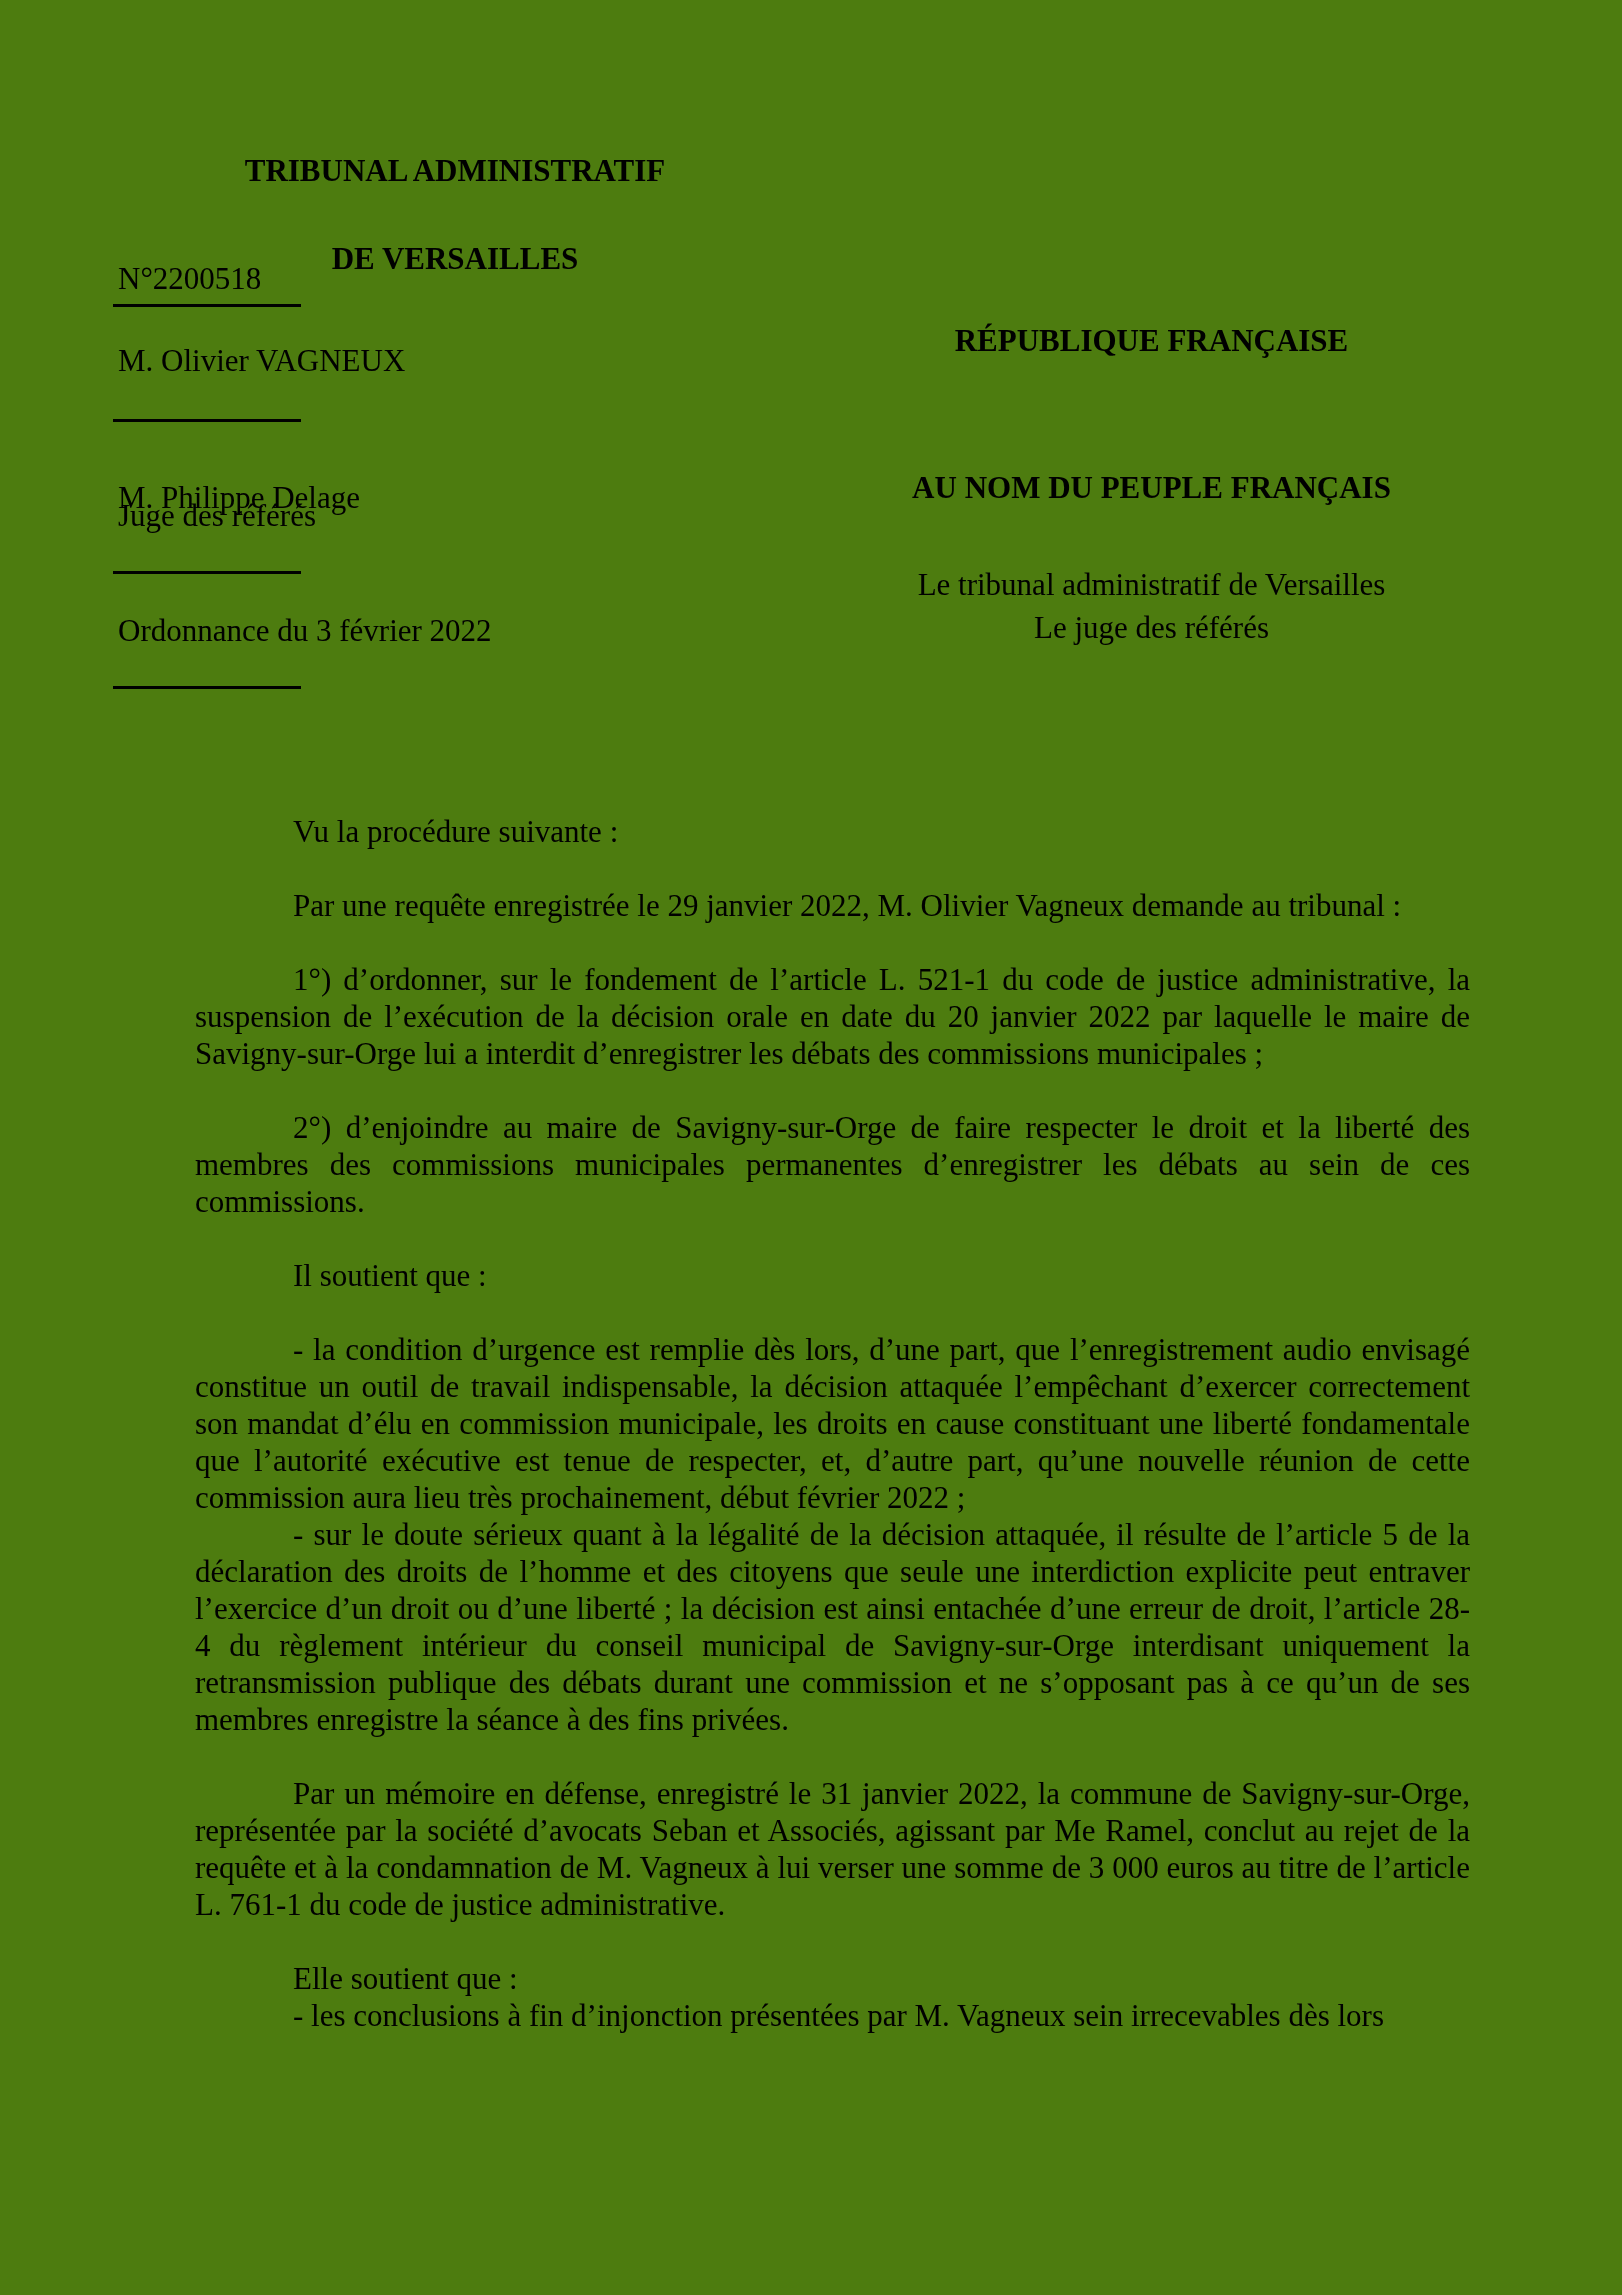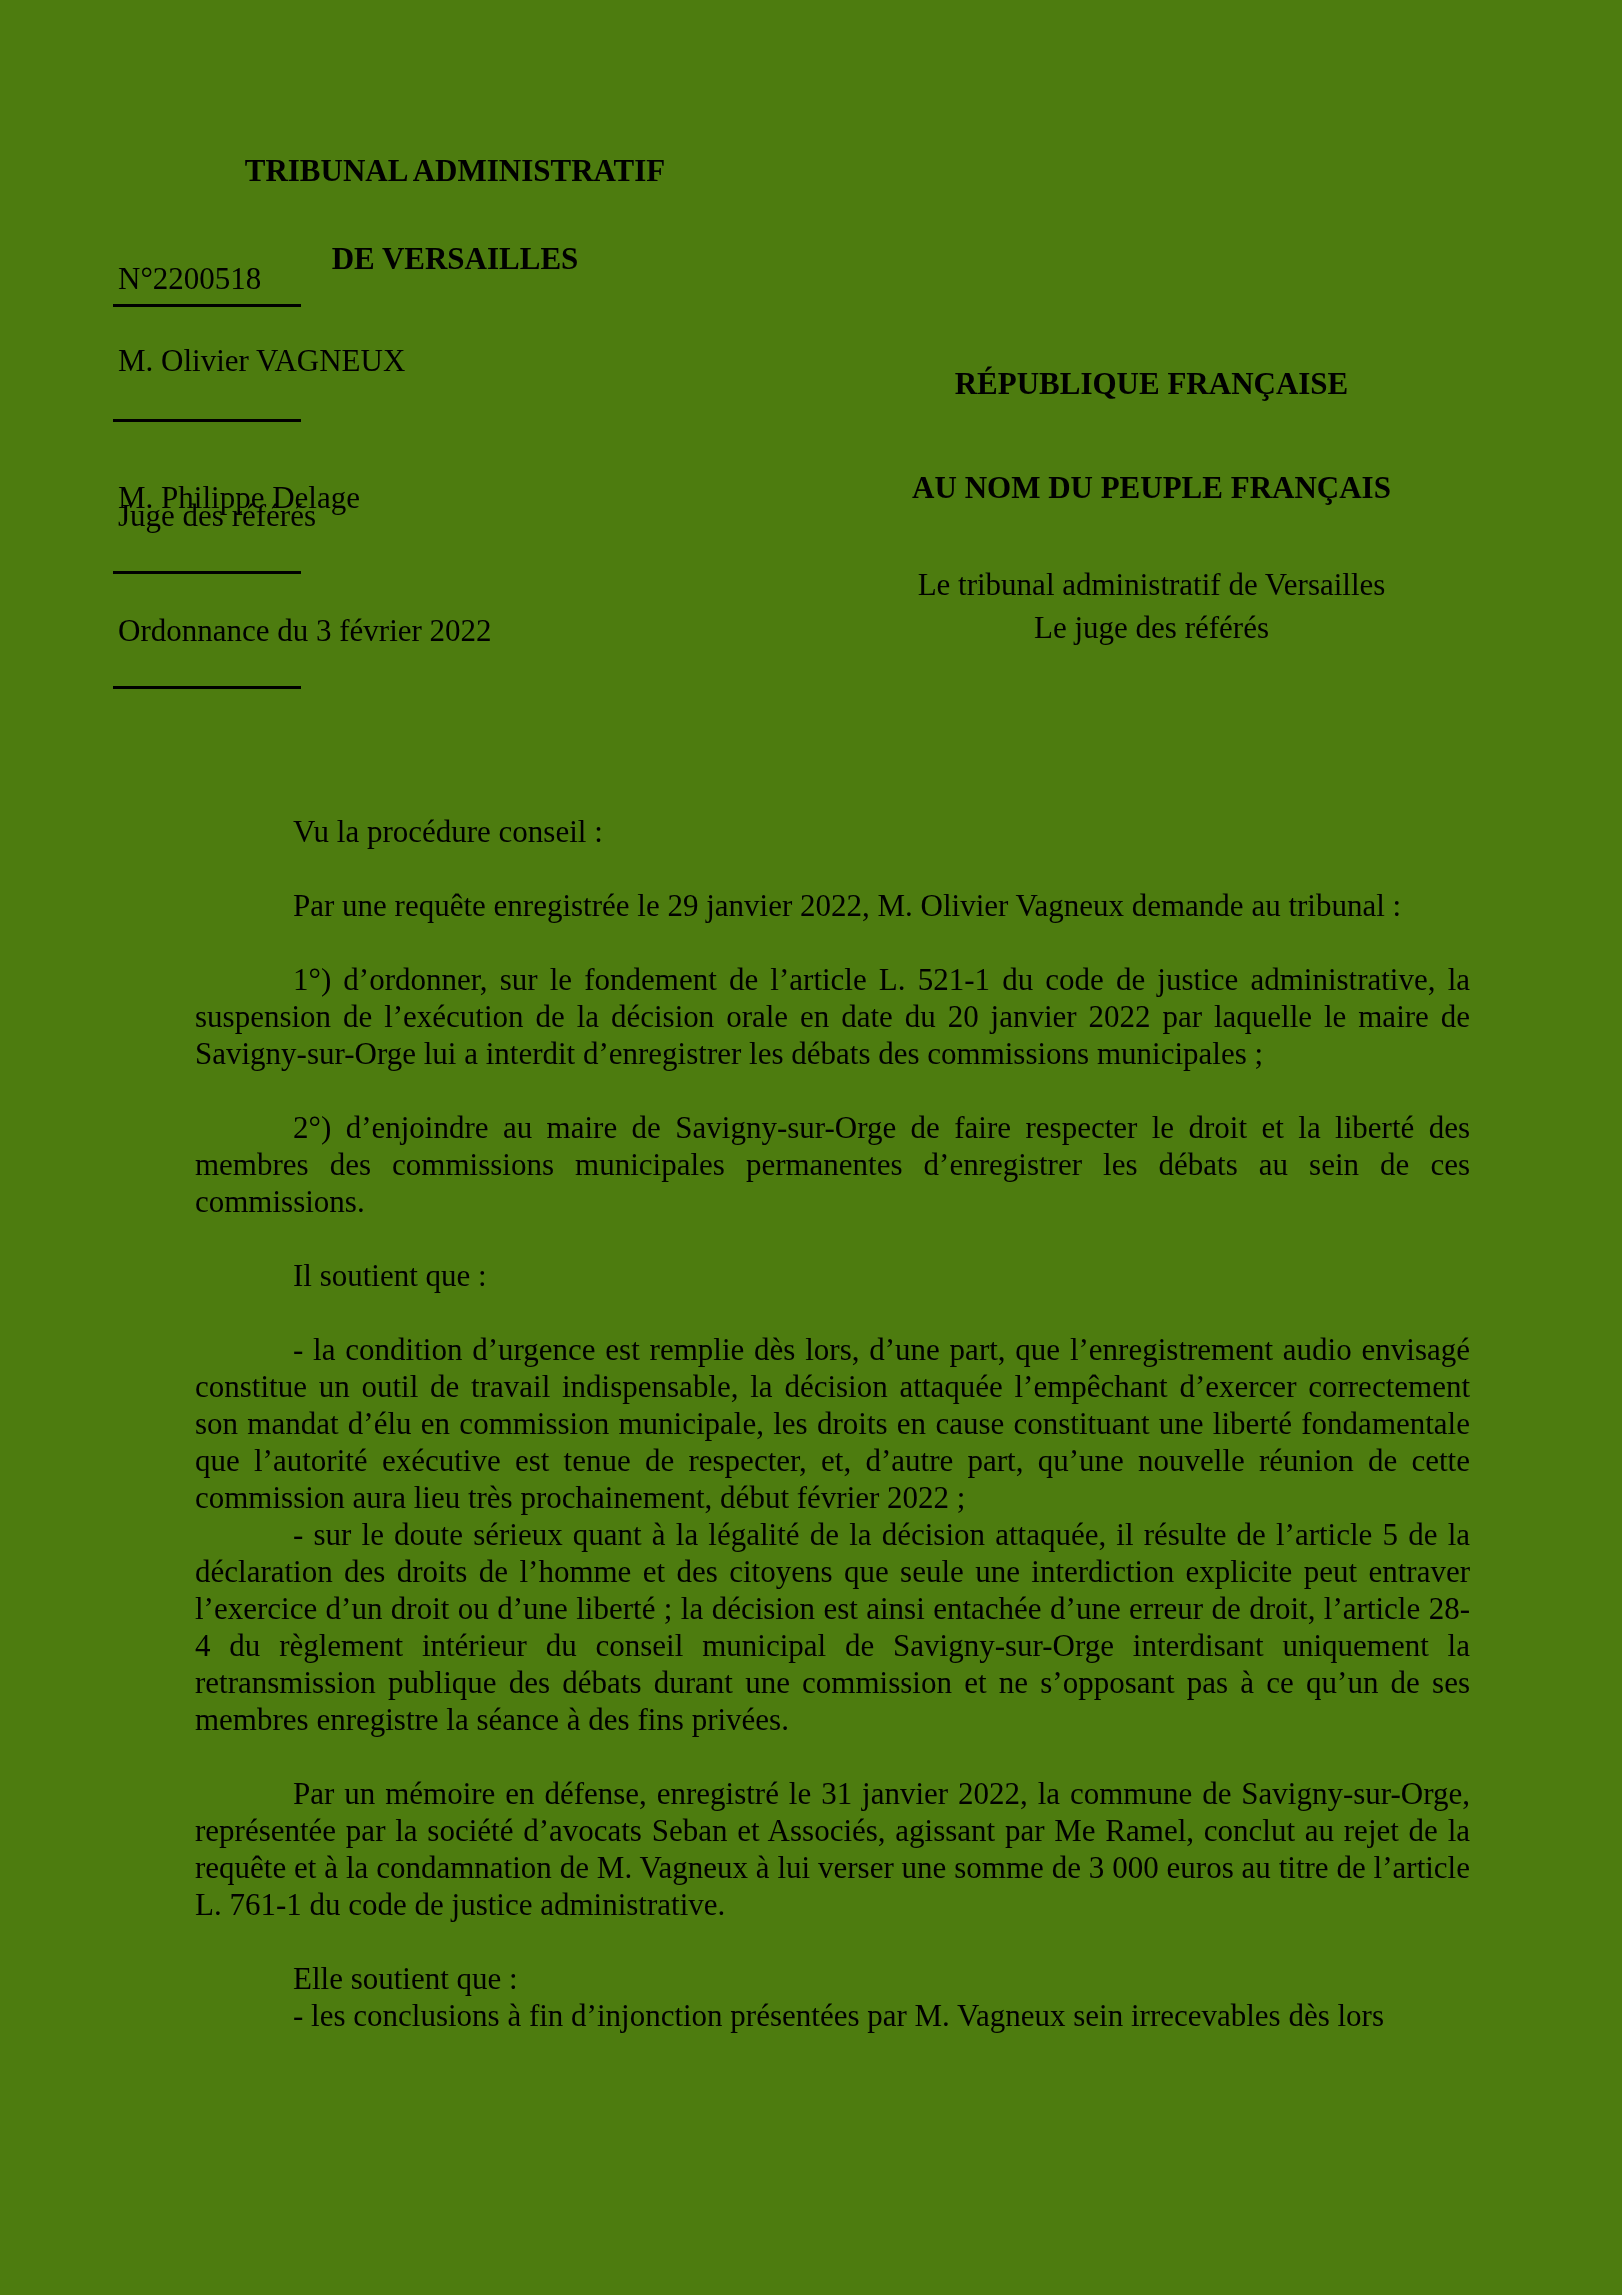--- a/index.html
+++ b/index.html
@@ -32,21 +32,21 @@
   .rule {
     position: absolute; left: 113px; width: 188px; height: 2.6px;
     background: #000000;
   }
   .rule-1 { top: 304px; }
   .rule-2 { top: 419px; }
   .rule-3 { top: 571px; }
   .rule-4 { top: 686px; }
 
   .right-col { position: absolute; left: 821px; width: 661px; text-align: center; }
-  .republic   { top: 322px;  font-weight: bold; margin-top: 43px; }
+  .republic   { top: 322px;  font-weight: bold; }
   .in-name    { top: 469px;  font-weight: bold; }
   .trib-line  { top: 566px; }
   .judge-line { top: 609px; }
 
   
   .doc-body {
     position: absolute;
     left: 195px; top: 813px;
     width: 1275px;
   }
@@ -78,21 +78,21 @@
   <div class="hdr left-item order-date">Ordonnance du 3 février 2022</div>
   <div class="rule rule-4"></div>
 
   <div class="right-col republic">RÉPUBLIQUE FRANÇAISE</div>
   <div class="right-col in-name">AU NOM DU PEUPLE FRANÇAIS</div>
   <div class="right-col trib-line">Le tribunal administratif de Versailles</div>
   <div class="right-col judge-line">Le juge des référés</div>
 
   <div class="doc-body">
       <div class="block">
-        <p>Vu la procédure conseil :</p>
+        <p>Vu la procédure suivante :</p>
       </div>
       <div class="block">
         <p>Par une requête enregistrée le 29 janvier 2022, M. Olivier Vagneux demande au tribunal :</p>
       </div>
       <div class="block">
         <p>1°) d’ordonner, sur le fondement de l’article L. 521-1 du code de justice administrative, la suspension de l’exécution de la décision orale en date du 20 janvier 2022 par laquelle le maire de Savigny-sur-Orge lui a interdit d’enregistrer les débats des commissions municipales ;</p>
       </div>
       <div class="block">
         <p>2°) d’enjoindre au maire de Savigny-sur-Orge de faire respecter le droit et la liberté des membres des commissions municipales permanentes d’enregistrer les débats au sein de ces commissions.</p>
       </div>

